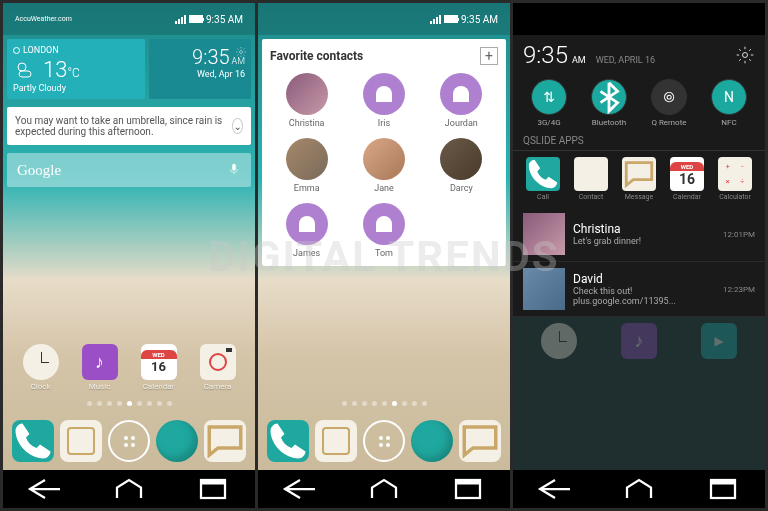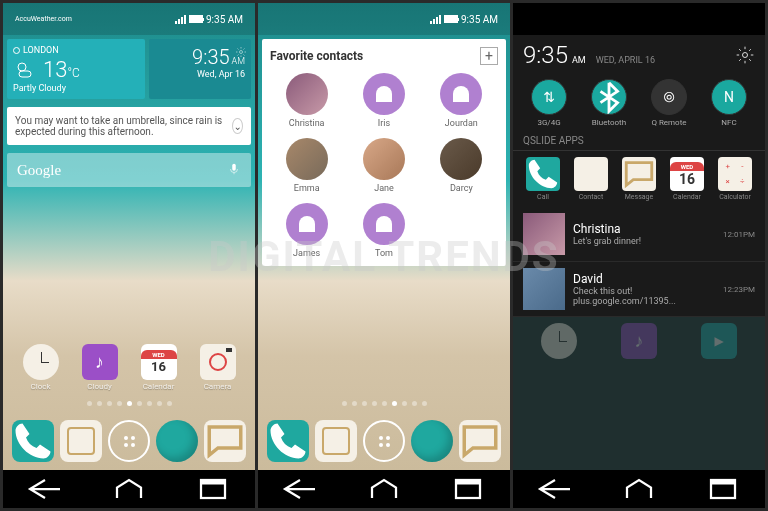--- a/index.html
+++ b/index.html
@@ -160,21 +160,21 @@
         </svg></span>
   </div>
   <div class="spacer"></div>
   <div class="approw">
     <div class="app">
         <div class="app-icon ic-clock"></div>
         <span class="app-label">Clock</span>
       </div>
     <div class="app">
         <div class="app-icon ic-music">♪</div>
-        <span class="app-label">Cloudy</span>
+        <span class="app-label">Music</span>
       </div>
     <div class="app">
         <div class="app-icon ic-cal">
           <div class="ic-cal-hdr">WED</div>
           <span>16</span>
         </div>
         <span class="app-label">Calendar</span>
       </div>
     <div class="app">
         <div class="app-icon ic-cam"></div>

